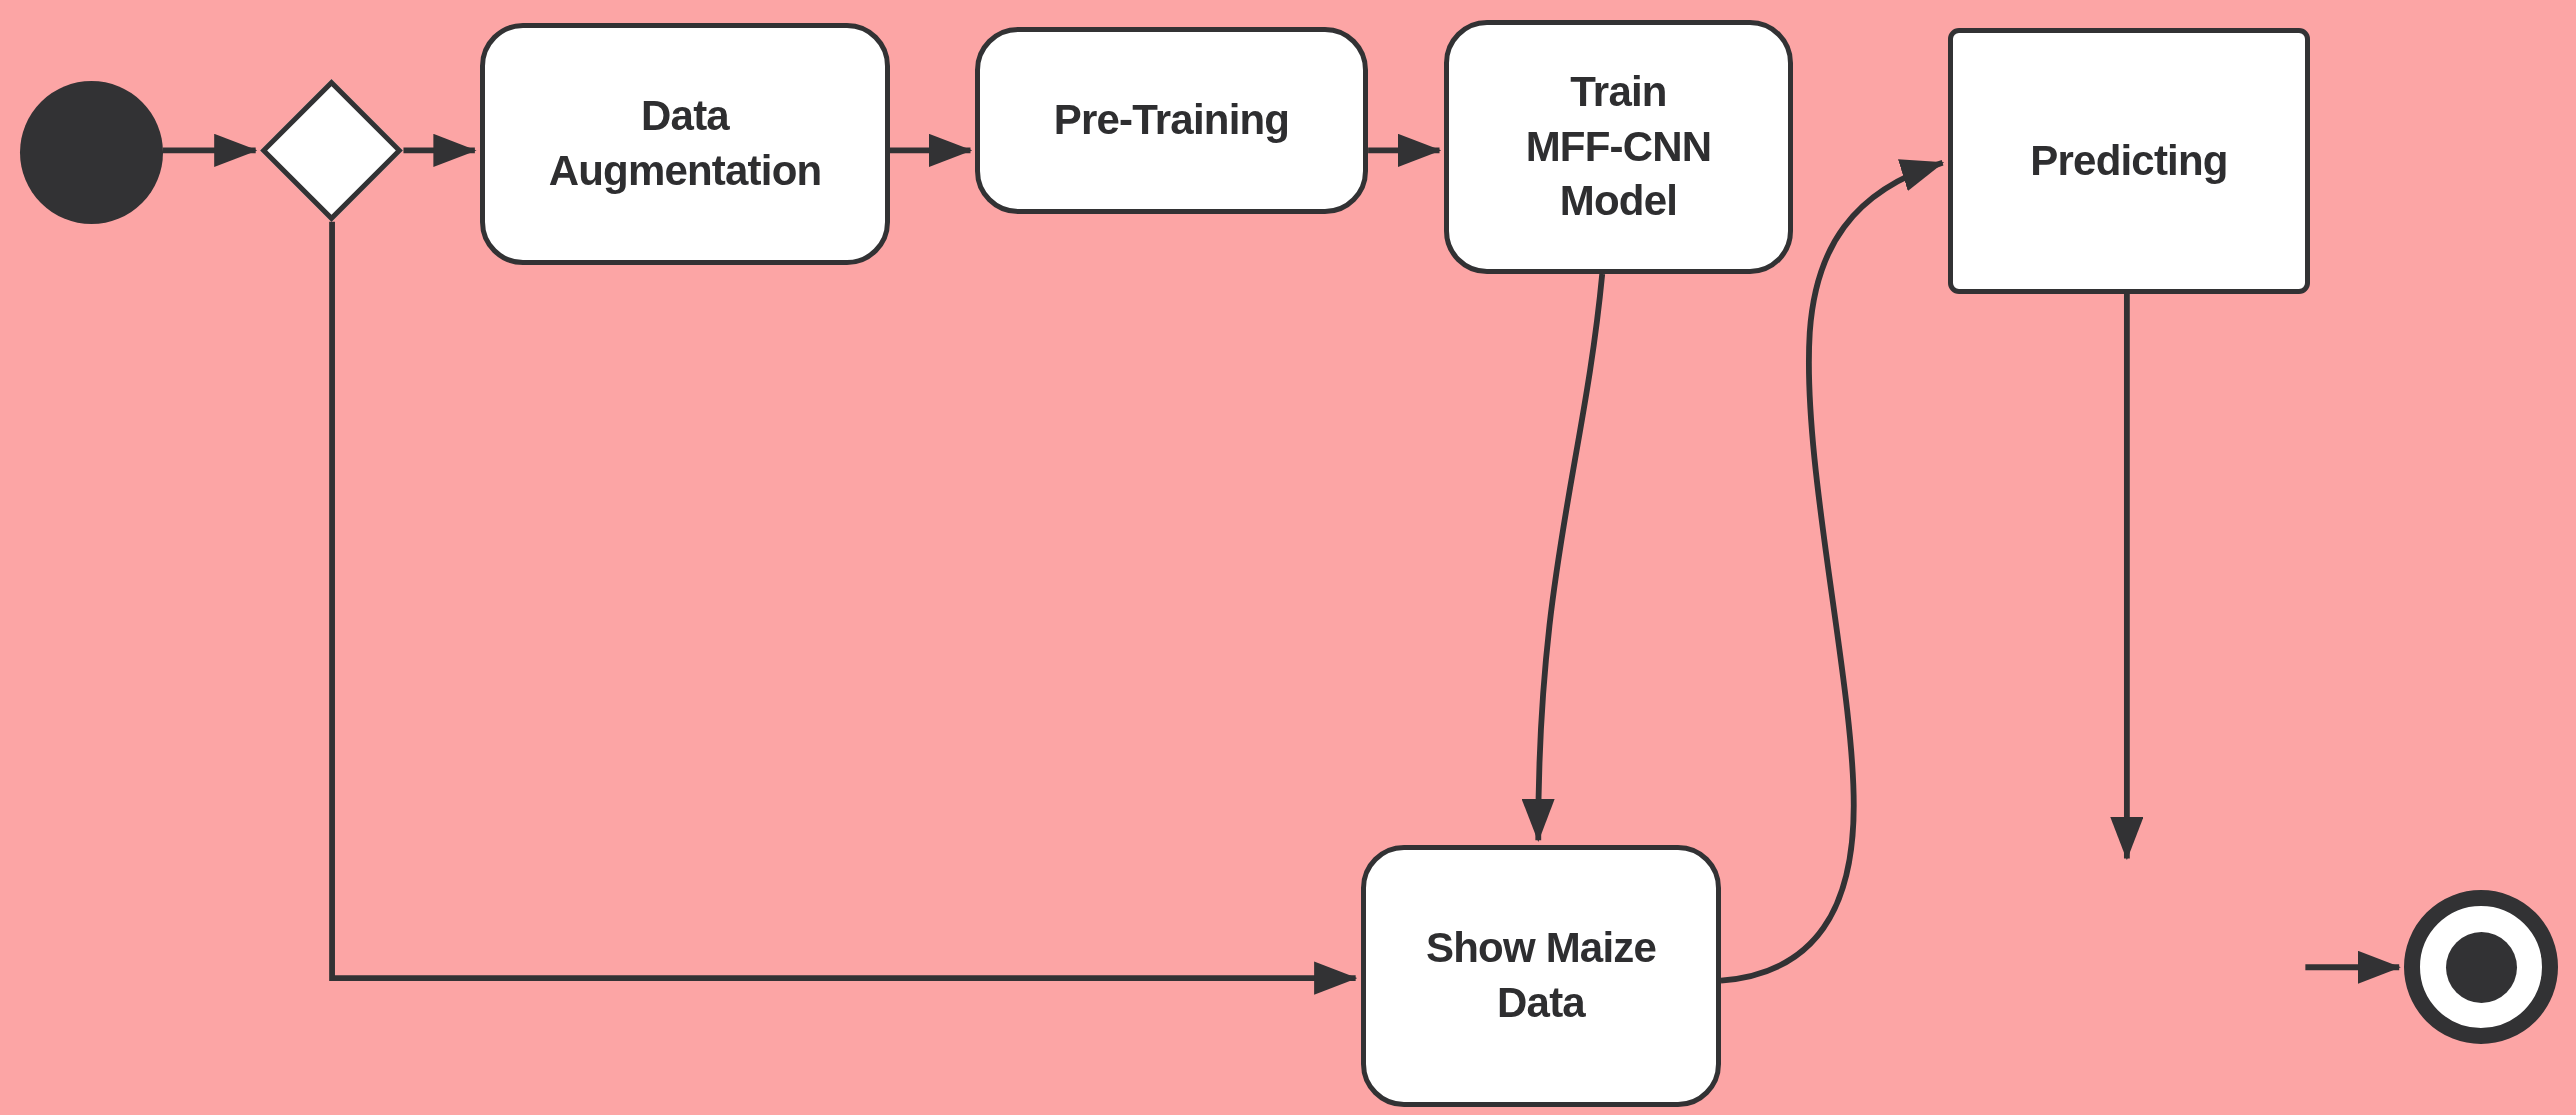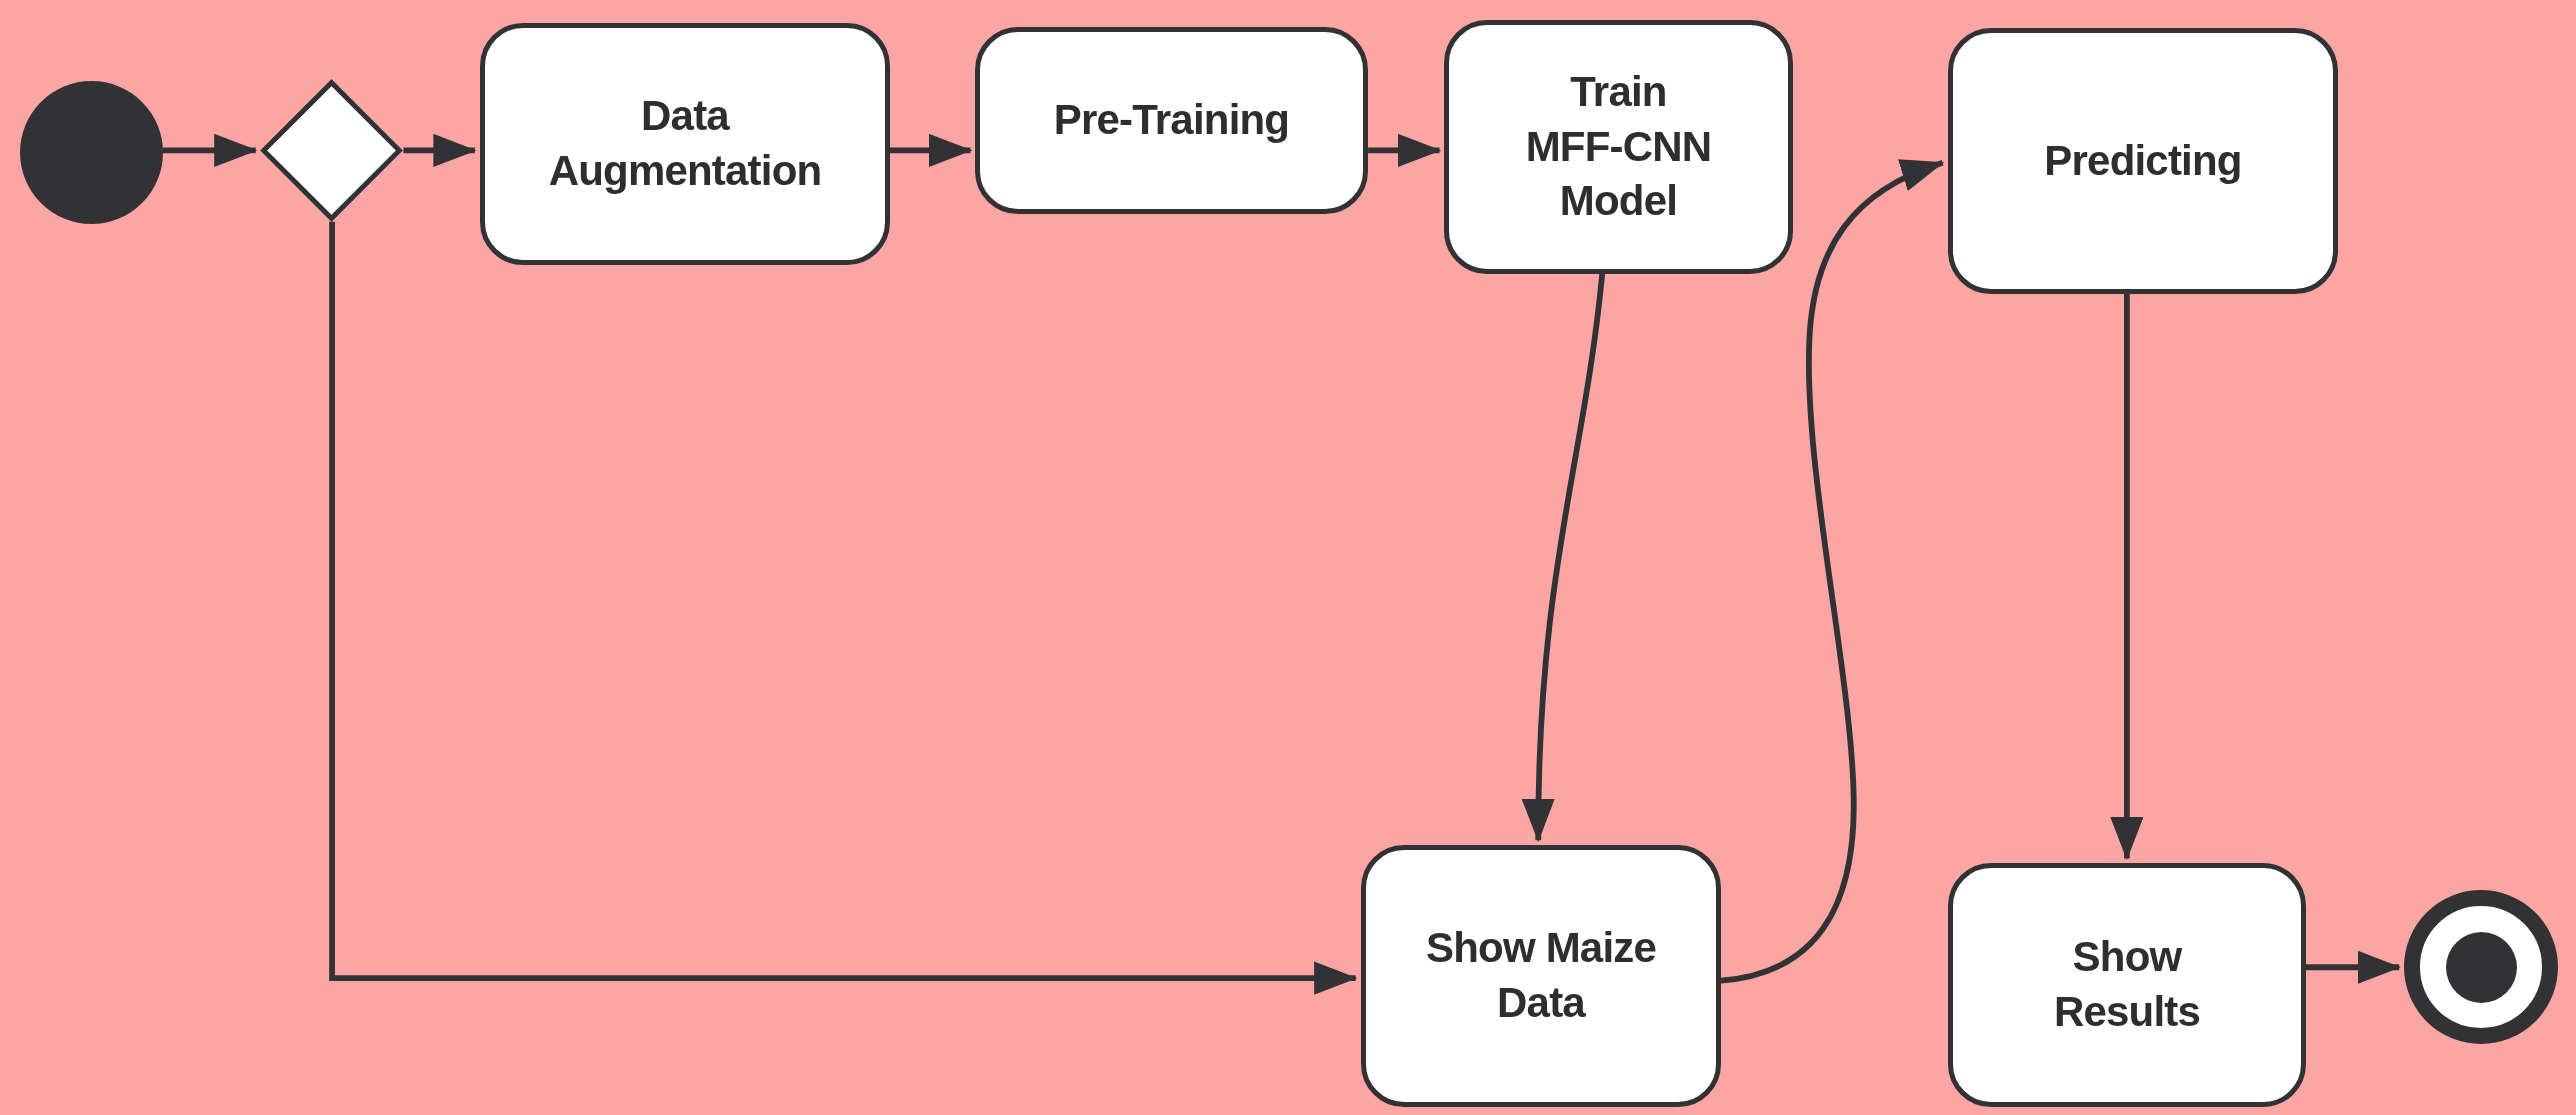--- a/index.html
+++ b/index.html
@@ -76,21 +76,21 @@
     justify-content: center;
   }
   .end-inner {
     width: 71px; height: 71px;
     border-radius: 50%;
     background: #323234;
   }
   .box-data-augmentation { left: 480px;  top: 23px;   width: 410px; height: 242px; }
   .box-pre-training      { left: 975px; top: 26.6px;   width: 393px; height: 187px; }
   .box-train-mff-cnn     { left: 1444px; top: 20px;   width: 349px; height: 254px; }
-  .box-predicting        { left: 1948px; top: 28px;   width: 390px; height: 266px; }
+  .box-predicting        { left: 1948px; top: 28px;   width: 362px; height: 266px; border-radius: 11px; }
   .box-input-maize       { left: 1361px; top: 845px; width: 360px; height: 262px; }
   .box-show-results      { left: 1948px; top: 863px; width: 358px; height: 244px; }
 </style>
 </head>
 <body>
 
 <div class="canvas">
 
   <div class="node start-circle"></div>
 
@@ -113,24 +113,20 @@
 
   <div class="node box box-predicting">
     <div class="label">Predicting</div>
   </div>
 
   <div class="node box box-input-maize">
     <div class="label">Show Maize
 Data</div>
   </div>
 
-  <div class="node box box-show-results">
-    <div class="label">Show
-Results</div>
-  </div>
 
   <div class="node end-outer">
     <div class="end-inner"></div>
   </div>
 
   <svg class="edges-layer" viewBox="0 0 3103 1344">
     <defs>
       <marker id="arrow" viewBox="0 0 13 10" refX="12.5" refY="5" markerWidth="52" markerHeight="40" markerUnits="userSpaceOnUse" orient="auto">
         <path d="M0,0 L13,5 L0,10 Z" fill="#323234"></path>
       </marker>

